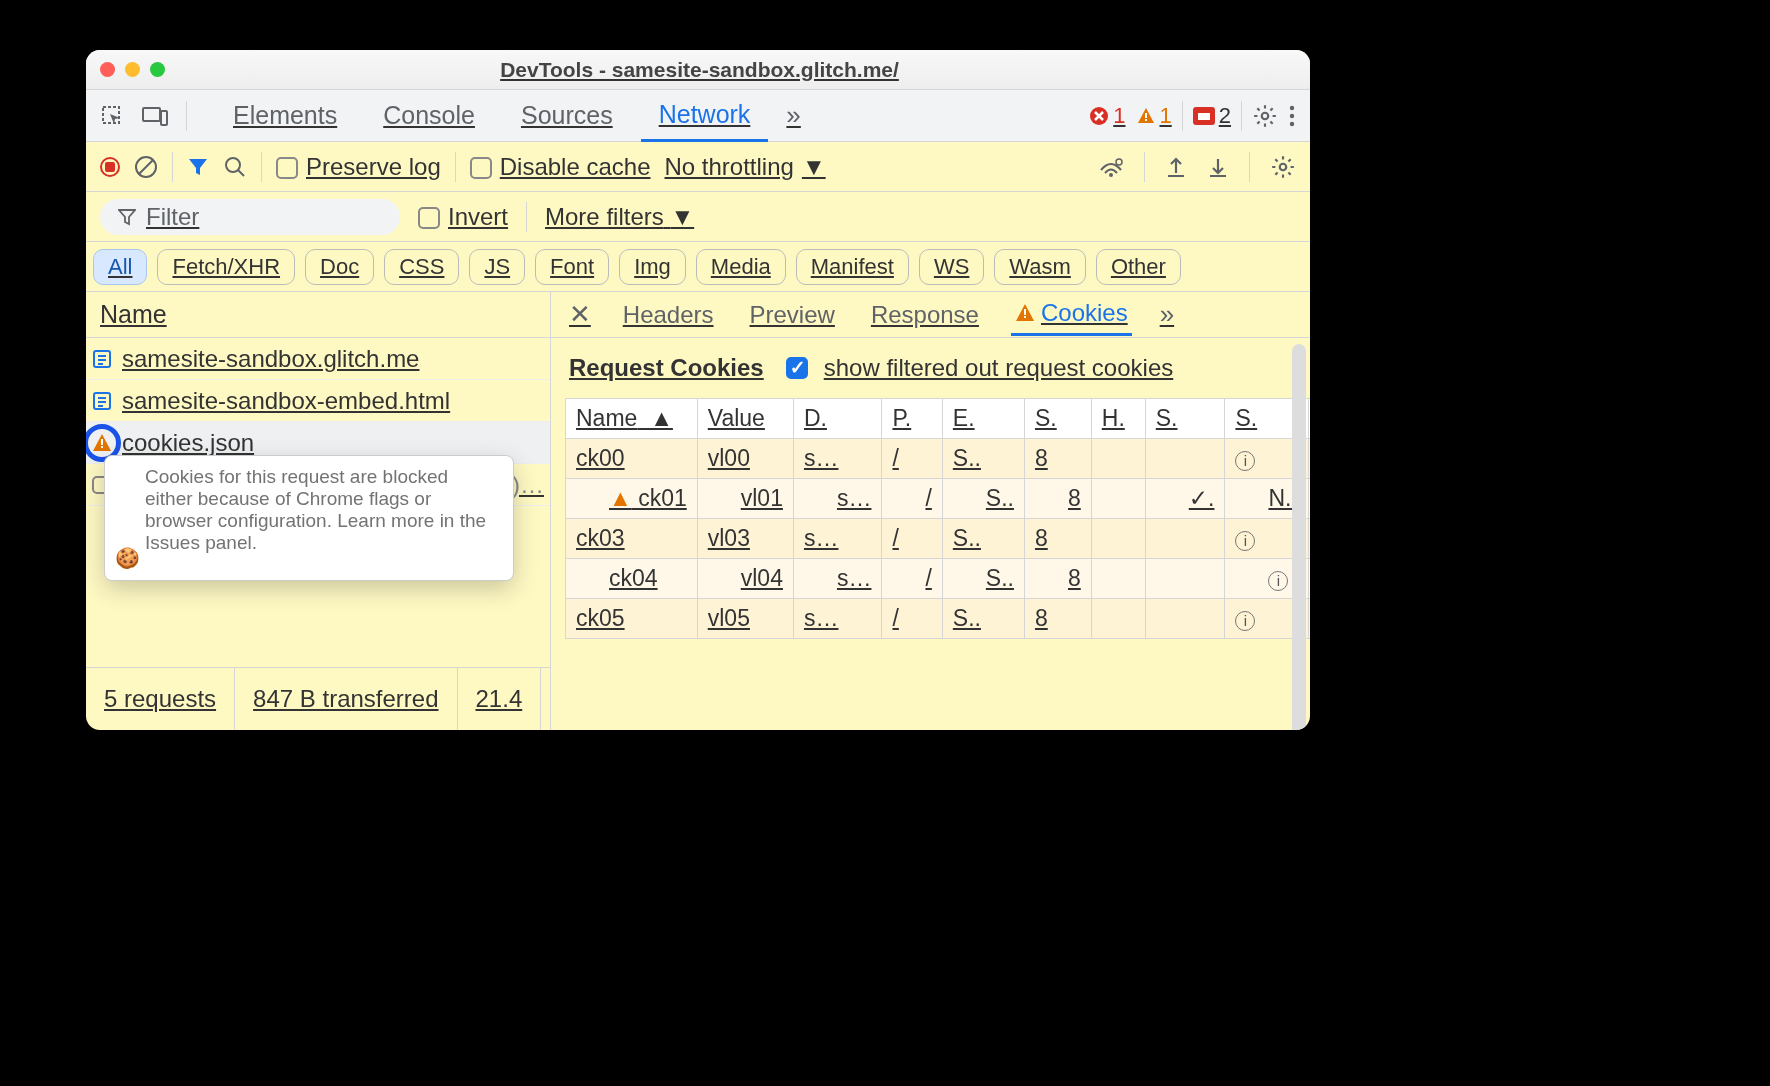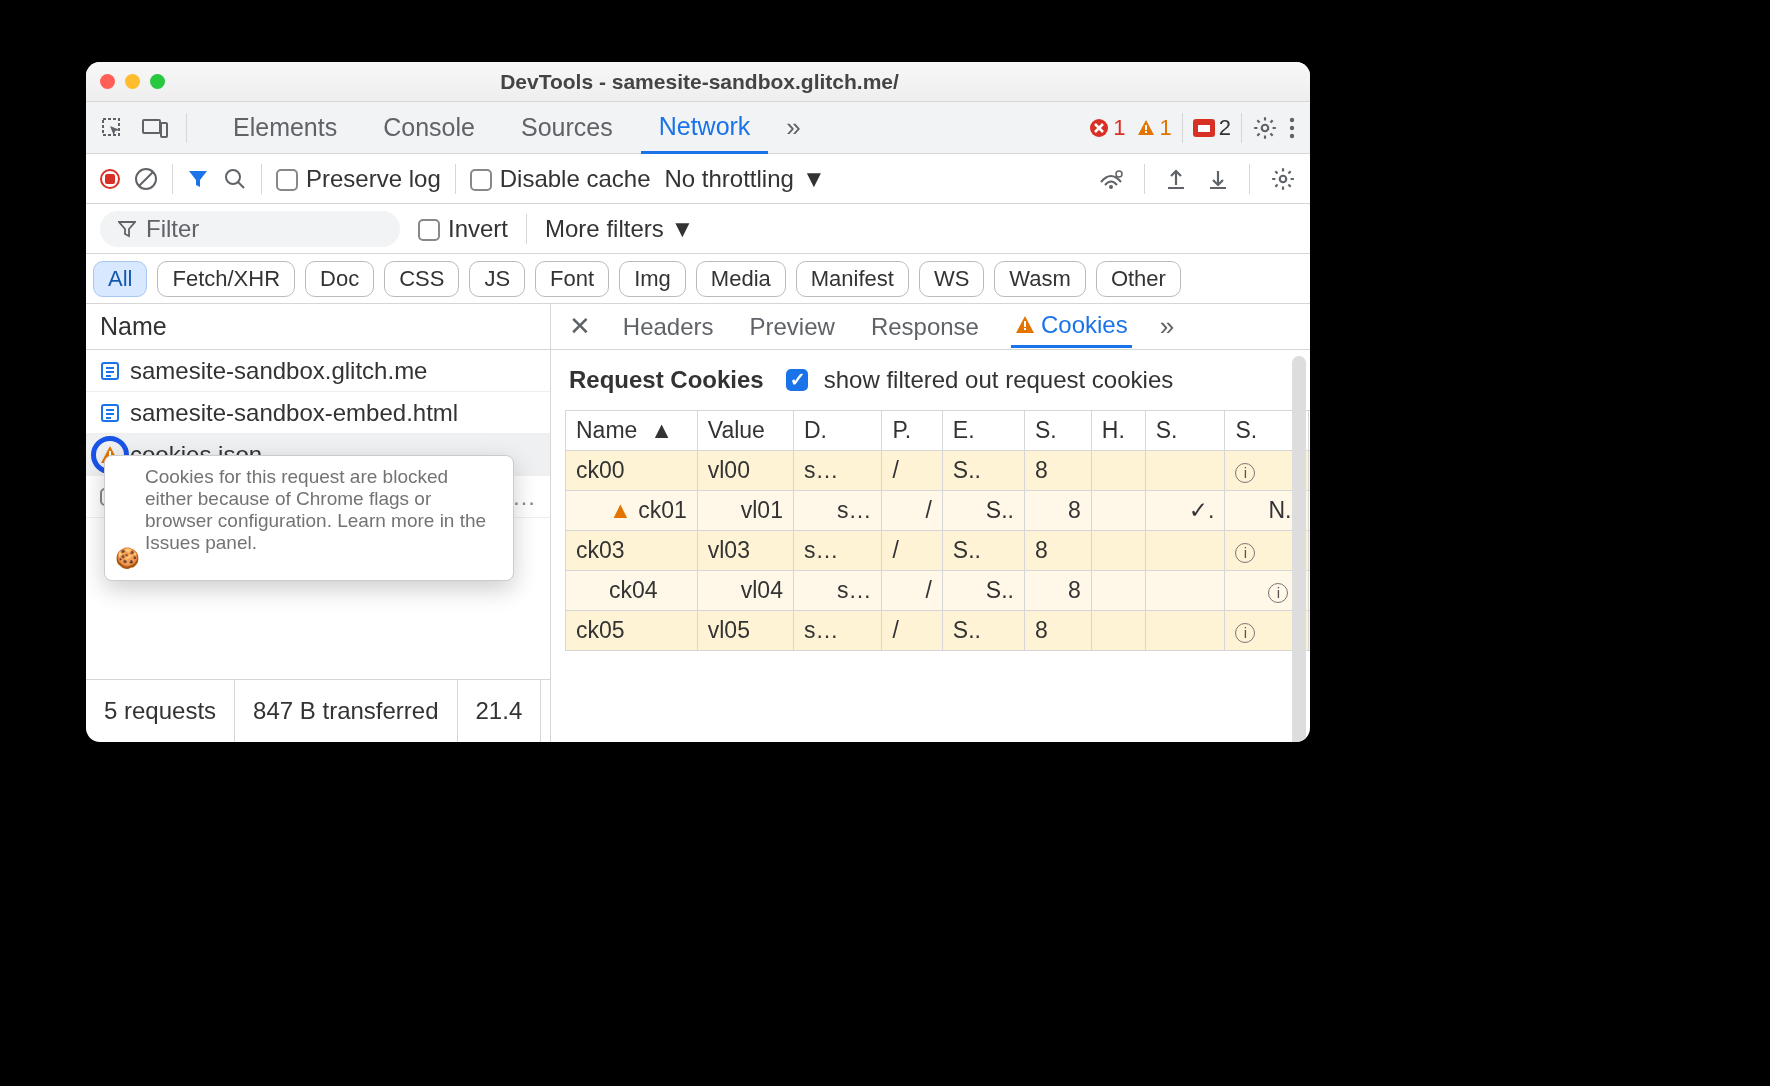--- a/index.html
+++ b/index.html
@@ -8,29 +8,30 @@
     font-family: -apple-system, "Helvetica Neue", Arial, sans-serif;
     width: 1770px;
     height: 1086px;
     position: relative;
     font-size: 25px;
     color: #333;
   }
   .window {
     position: absolute;
     left: 86px;
-    top: 62px;
+    top: 50px;
     width: 1224px;
     height: 680px;
-    background: #ffffff;
+    background: #fef9c3;
     border-radius: 14px;
     box-shadow: 0 15px 50px rgba(0,0,0,.6);
     overflow: hidden;
     display: flex;
     flex-direction: column;
+    text-decoration: underline;
   }
   
   .titlebar {
     height: 40px;
     background: linear-gradient(#f8f8f8,#eeeeee);
     border-bottom: 1px solid #d6d6d6;
     display:flex;
     align-items:center;
     padding: 0 14px;
     font-weight:600;
@@ -94,21 +95,21 @@
     height:50px;border-bottom:1px solid #d6d6d6;
     display:flex;align-items:center;gap:10px;padding:0 7px;font-size:22px;
   }
   .chip{border:1px solid #bbb;border-radius:10px;padding:4px 14px;color:#333;cursor:pointer;}
   .chip.active{background:#d7e8ff;border-color:#a8c7f0;color:#1558b0;}
   
   .main{flex:1;display:flex;min-height:0;}
   .leftpane{width:465px;border-right:1px solid #d6d6d6;display:flex;flex-direction:column;}
   .col-header{height:46px;border-bottom:1px solid #d6d6d6;display:flex;align-items:center;padding:0 14px;font-size:25px;}
   .list{flex:1;}
-  .row{height:42px;display:flex;align-items:center;padding:0 14px;gap:10px;font-size:24px;border-bottom:1px solid #eee;}
+  .row{height:42px;display:flex;align-items:center;padding:0 6px;gap:10px;font-size:24px;border-bottom:1px solid #eee;}
   .row.selected{background:#eef0f1;}
   .doc-icon{color:#1a73e8;font-size:22px;}
   .row .warning-circle{position:relative;}
   .circle-blue{width:38px;height:38px;border:5px solid #1a53e8;border-radius:50%;position:absolute;left:-9px;top:-9px;}
   .tooltip{
     position:absolute; left:104px; top:455px; width:410px;
     background:#fff;border:1px solid #ccc;border-radius:8px;
     padding:10px 14px 26px 40px;font-size:19px;color:#737373;
     box-shadow:0 8px 24px rgba(0,0,0,.2);
   }

